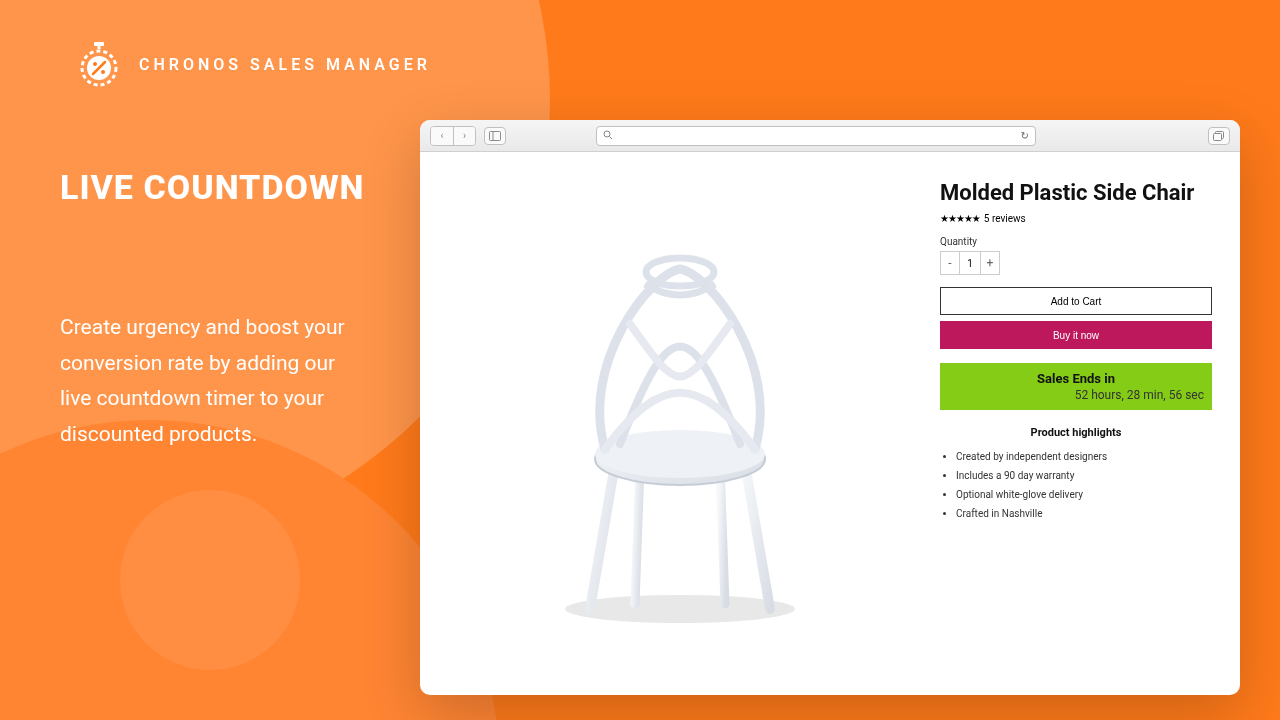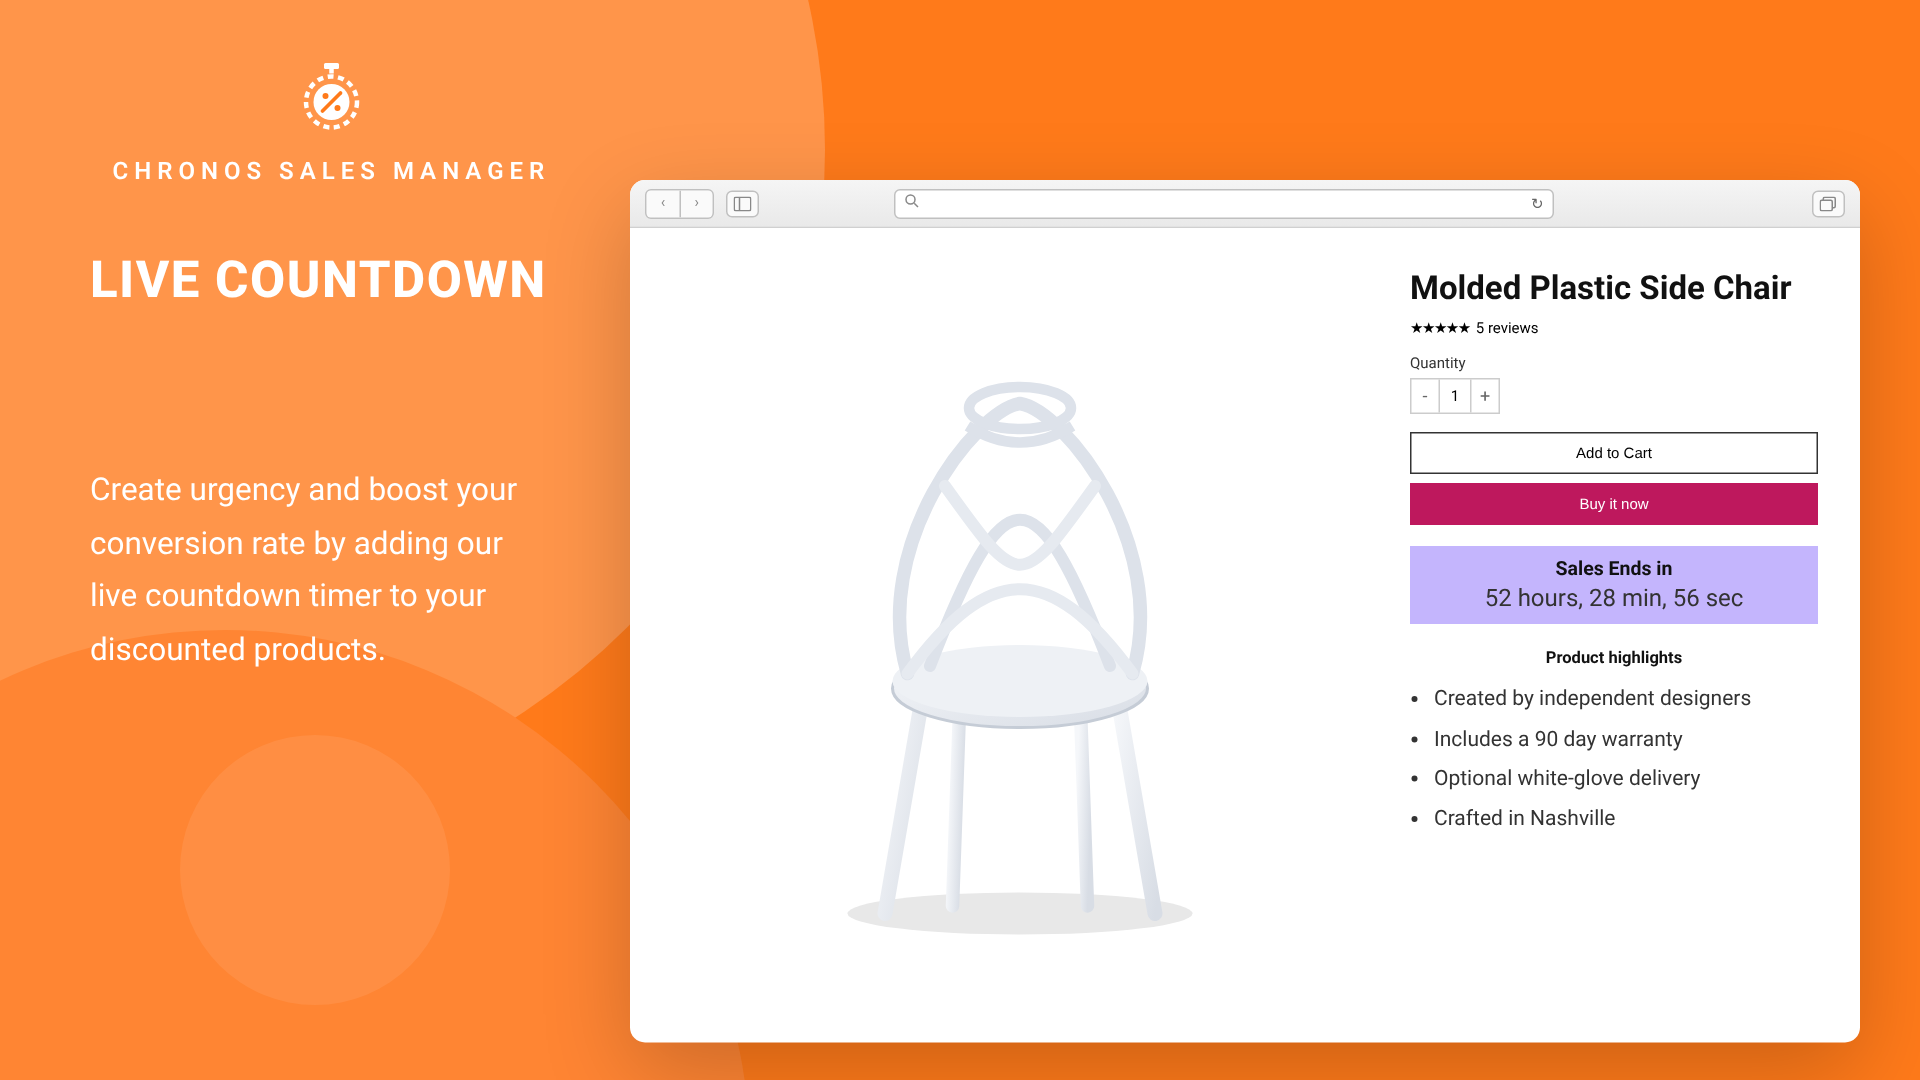--- a/index.html
+++ b/index.html
@@ -9,21 +9,21 @@
   overflow: hidden;
   font-family: -apple-system, BlinkMacSystemFont, "Segoe UI", Roboto, sans-serif;
   position: relative;
   background: #ff7a1a;
 }
 .bg-shapes { position: absolute; inset: 0; overflow: hidden; }
 .shape1 { position: absolute; width: 900px; height: 900px; border-radius: 50%; background: #ff954a; left: -350px; top: -350px; }
 .shape2 { position: absolute; width: 700px; height: 700px; border-radius: 50%; background: #ff8533; left: -200px; bottom: -400px; }
 .shape3 { position: absolute; width: 180px; height: 180px; border-radius: 50%; background: rgba(255,255,255,0.08); left: 120px; bottom: 50px; }
 
-.logo-row { position: absolute; top: 40px; left: 75px; display: flex; align-items: center; gap: 16px; z-index: 10; flex-direction: column; }
+.logo-row { position: absolute; top: 40px; left: 75px; display: flex; align-items: center; gap: 16px; z-index: 10; }
 .logo-mark { width: 48px; height: 48px; }
 .logo-text { color: #fff; font-weight: 600; letter-spacing: 4px; font-size: 16px; text-transform: uppercase; }
 
 .headline { position: absolute; left: 60px; top: 150px; color: #fff; font-size: 34px; font-weight: 800; letter-spacing: 1px; line-height: 2.2; z-index: 10; }
 .subcopy { position: absolute; left: 60px; top: 310px; width: 310px; color: #fff; font-size: 21px; font-weight: 400; line-height: 1.7; z-index: 10; }
 
 .browser {
   position: absolute;
   left: 420px;
   top: 120px;
@@ -68,27 +68,27 @@
 .sale-badge { background: #000; color: #fff; border-radius: 12px; padding: 4px 14px; font-size: 12px; }
 
 .qty-label { font-size: 10px; color: #333; margin-bottom: 4px; }
 .qty-stepper { display: inline-flex; border: 1px solid #ccc; margin-bottom: 12px; }
 .qty-btn { width: 18px; height: 22px; display: flex; align-items: center; justify-content: center; cursor: pointer; font-size: 12px; color: #666; user-select: none; }
 .qty-val { width: 22px; height: 22px; display: flex; align-items: center; justify-content: center; font-size: 10px; border-left: 1px solid #ccc; border-right: 1px solid #ccc; }
 
 .cart-btn { width: 100%; height: 28px; border: 1px solid #333; background: #fff; font-size: 10px; cursor: pointer; margin-bottom: 6px; }
 .buy-btn { width: 100%; height: 28px; border: none; background: #be185d; color: #fff; font-size: 10px; cursor: pointer; margin-bottom: 14px; }
 
-.countdown-box { background: #c4b5fd; padding: 8px; text-align: center; margin-bottom: 16px; }
+.countdown-box { background: #84cc16; padding: 8px; text-align: center; margin-bottom: 16px; }
 .countdown-title { font-weight: 700; font-size: 13px; color: #111; }
-.countdown-time { font-size: 16px; color: #333; margin-top: 2px; }
+.countdown-time { font-size: 12px; color: #333; margin-top: 2px; text-align: right; }
 
 .highlights-title { font-size: 11px; font-weight: 700; color: #111; margin-bottom: 8px; text-align: center; }
 .highlights-list { list-style: disc; padding-left: 16px; }
-.highlights-list li { font-size: 14px; color: #333; line-height: 1.9; }
+.highlights-list li { font-size: 10px; color: #333; line-height: 1.9; }
 </style>
 </head>
 <body>
 
 <div class="bg-shapes">
   <div class="shape1"></div>
   <div class="shape2"></div>
   <div class="shape3"></div>
 </div>
 

